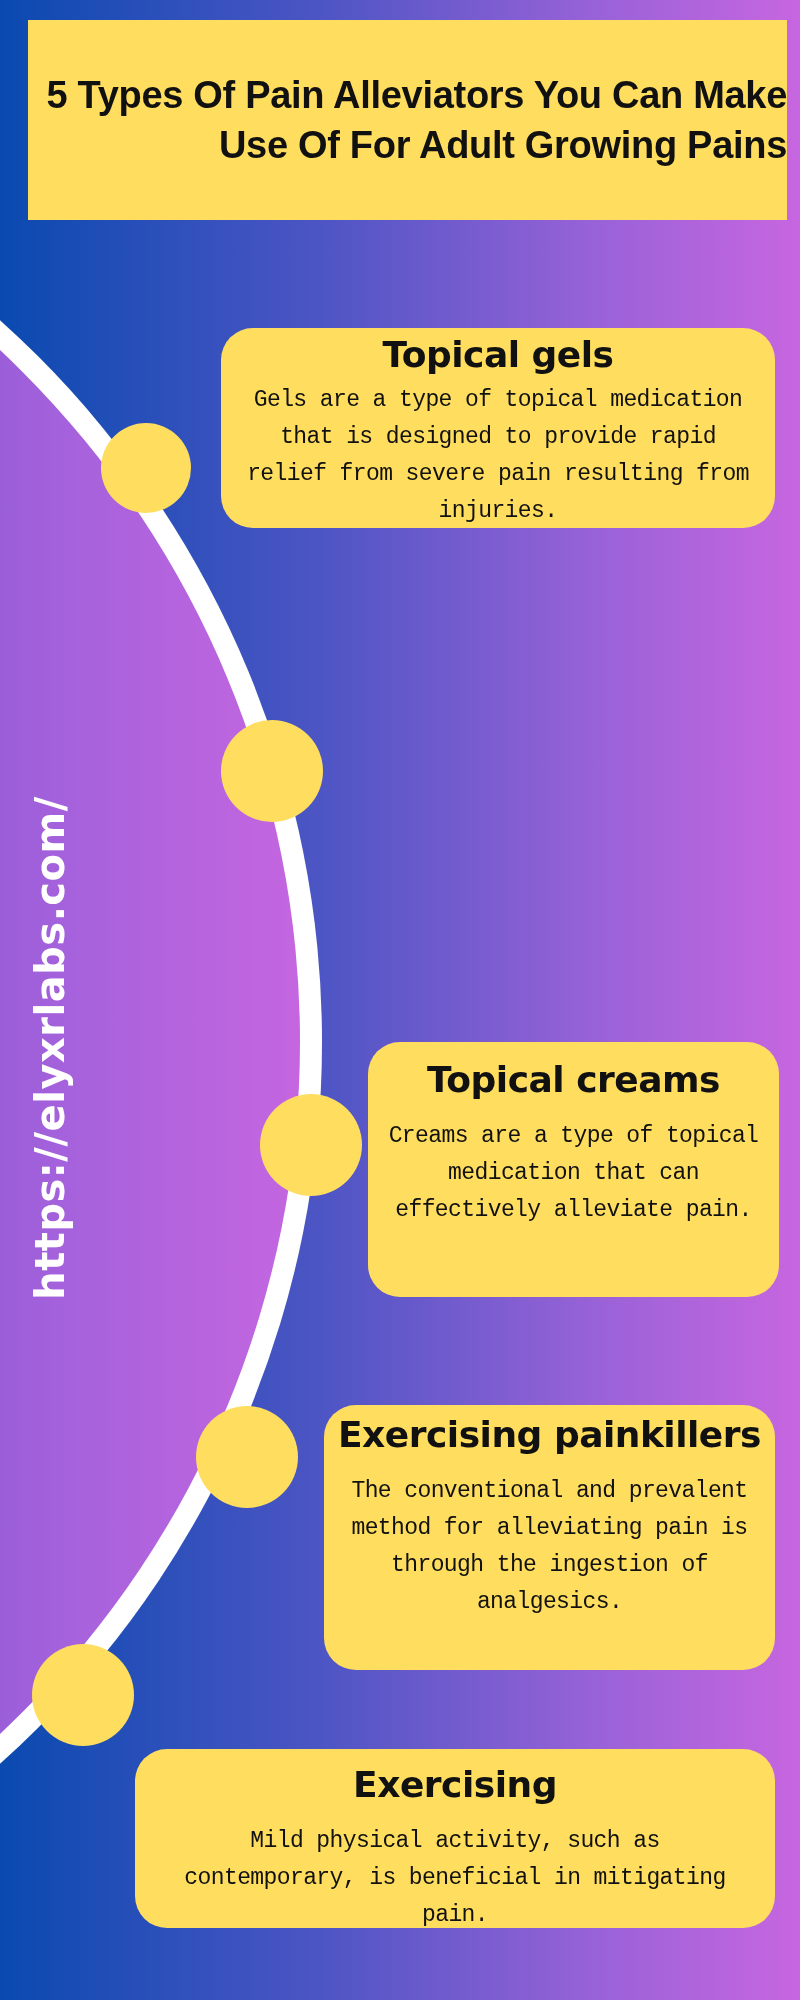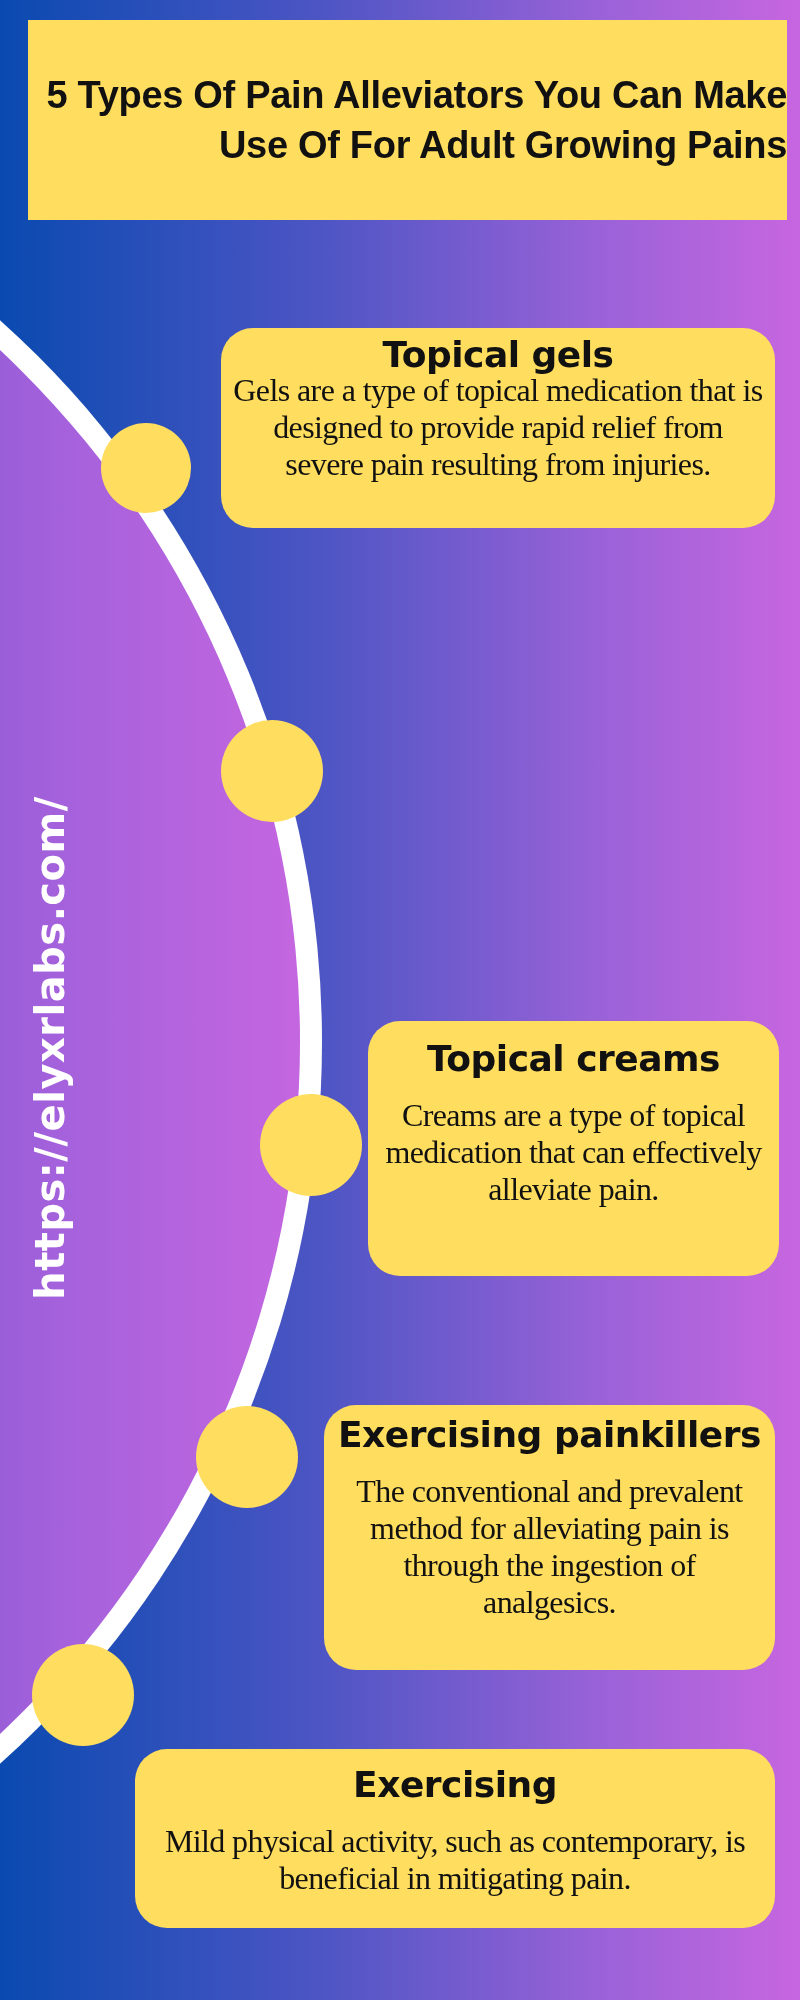--- a/index.html
+++ b/index.html
@@ -40,21 +40,21 @@
   }
   .card {
     position: absolute; background: #ffdd5e; border-radius: 32px;
     text-align: center; color: #111; box-sizing: border-box;
   }
   .card h2 {
     margin: 0; font-size: 36px; font-weight: bold; font-family: "DejaVu Sans", sans-serif;
     letter-spacing: -0.5px;
   }
   .card p {
-    margin: 0; font-size: 32px; line-height: 37px; font-family: Liberation Serif, serif;
+    margin: 10px; font-size: 23px; line-height: 37px; font-family: Liberation Mono, monospace;
     letter-spacing: -0.6px;
   }
 </style>
 </head>
 <body>
 
 <div class="page">
 
   <div class="ring"></div>
   <div class="disc"></div>
@@ -70,21 +70,21 @@
   <div class="dot" style="left:260px;top:1094px;width:102px;height:102px;"></div>
   <div class="dot" style="left:196px;top:1406px;width:102px;height:102px;"></div>
   <div class="dot" style="left:32px;top:1644px;width:102px;height:102px;"></div>
 
   <div class="card" style="left:221px;top:328px;width:554px;height:200px;padding:10px 8px 0 8px;">
     <h2 style="line-height:34px;">Topical gels</h2>
     <p style="padding:0 4px;">Gels are a type of topical medication that is designed to provide rapid relief from severe pain resulting from injuries.</p>
   </div>
 
 
-  <div class="card" style="left:368px;top:1021px;width:411px;height:255px;padding:20px 6px 0 6px;">
+  <div class="card" style="left:368px;top:1042px;width:411px;height:255px;padding:20px 6px 0 6px;">
     <h2 style="line-height:36px;margin-bottom:20px;">Topical creams</h2>
     <p>Creams are a type of topical medication that can effectively alleviate pain.</p>
   </div>
 
   <div class="card" style="left:324px;top:1405px;width:451px;height:265px;padding:12px 14px 0 14px;">
     <h2 style="line-height:36px;margin-bottom:20px;">Exercising painkillers</h2>
     <p>The conventional and prevalent method for alleviating pain is through the ingestion of analgesics.</p>
   </div>
 
   <div class="card" style="left:135px;top:1749px;width:640px;height:179px;padding:18px 20px 0 20px;">

